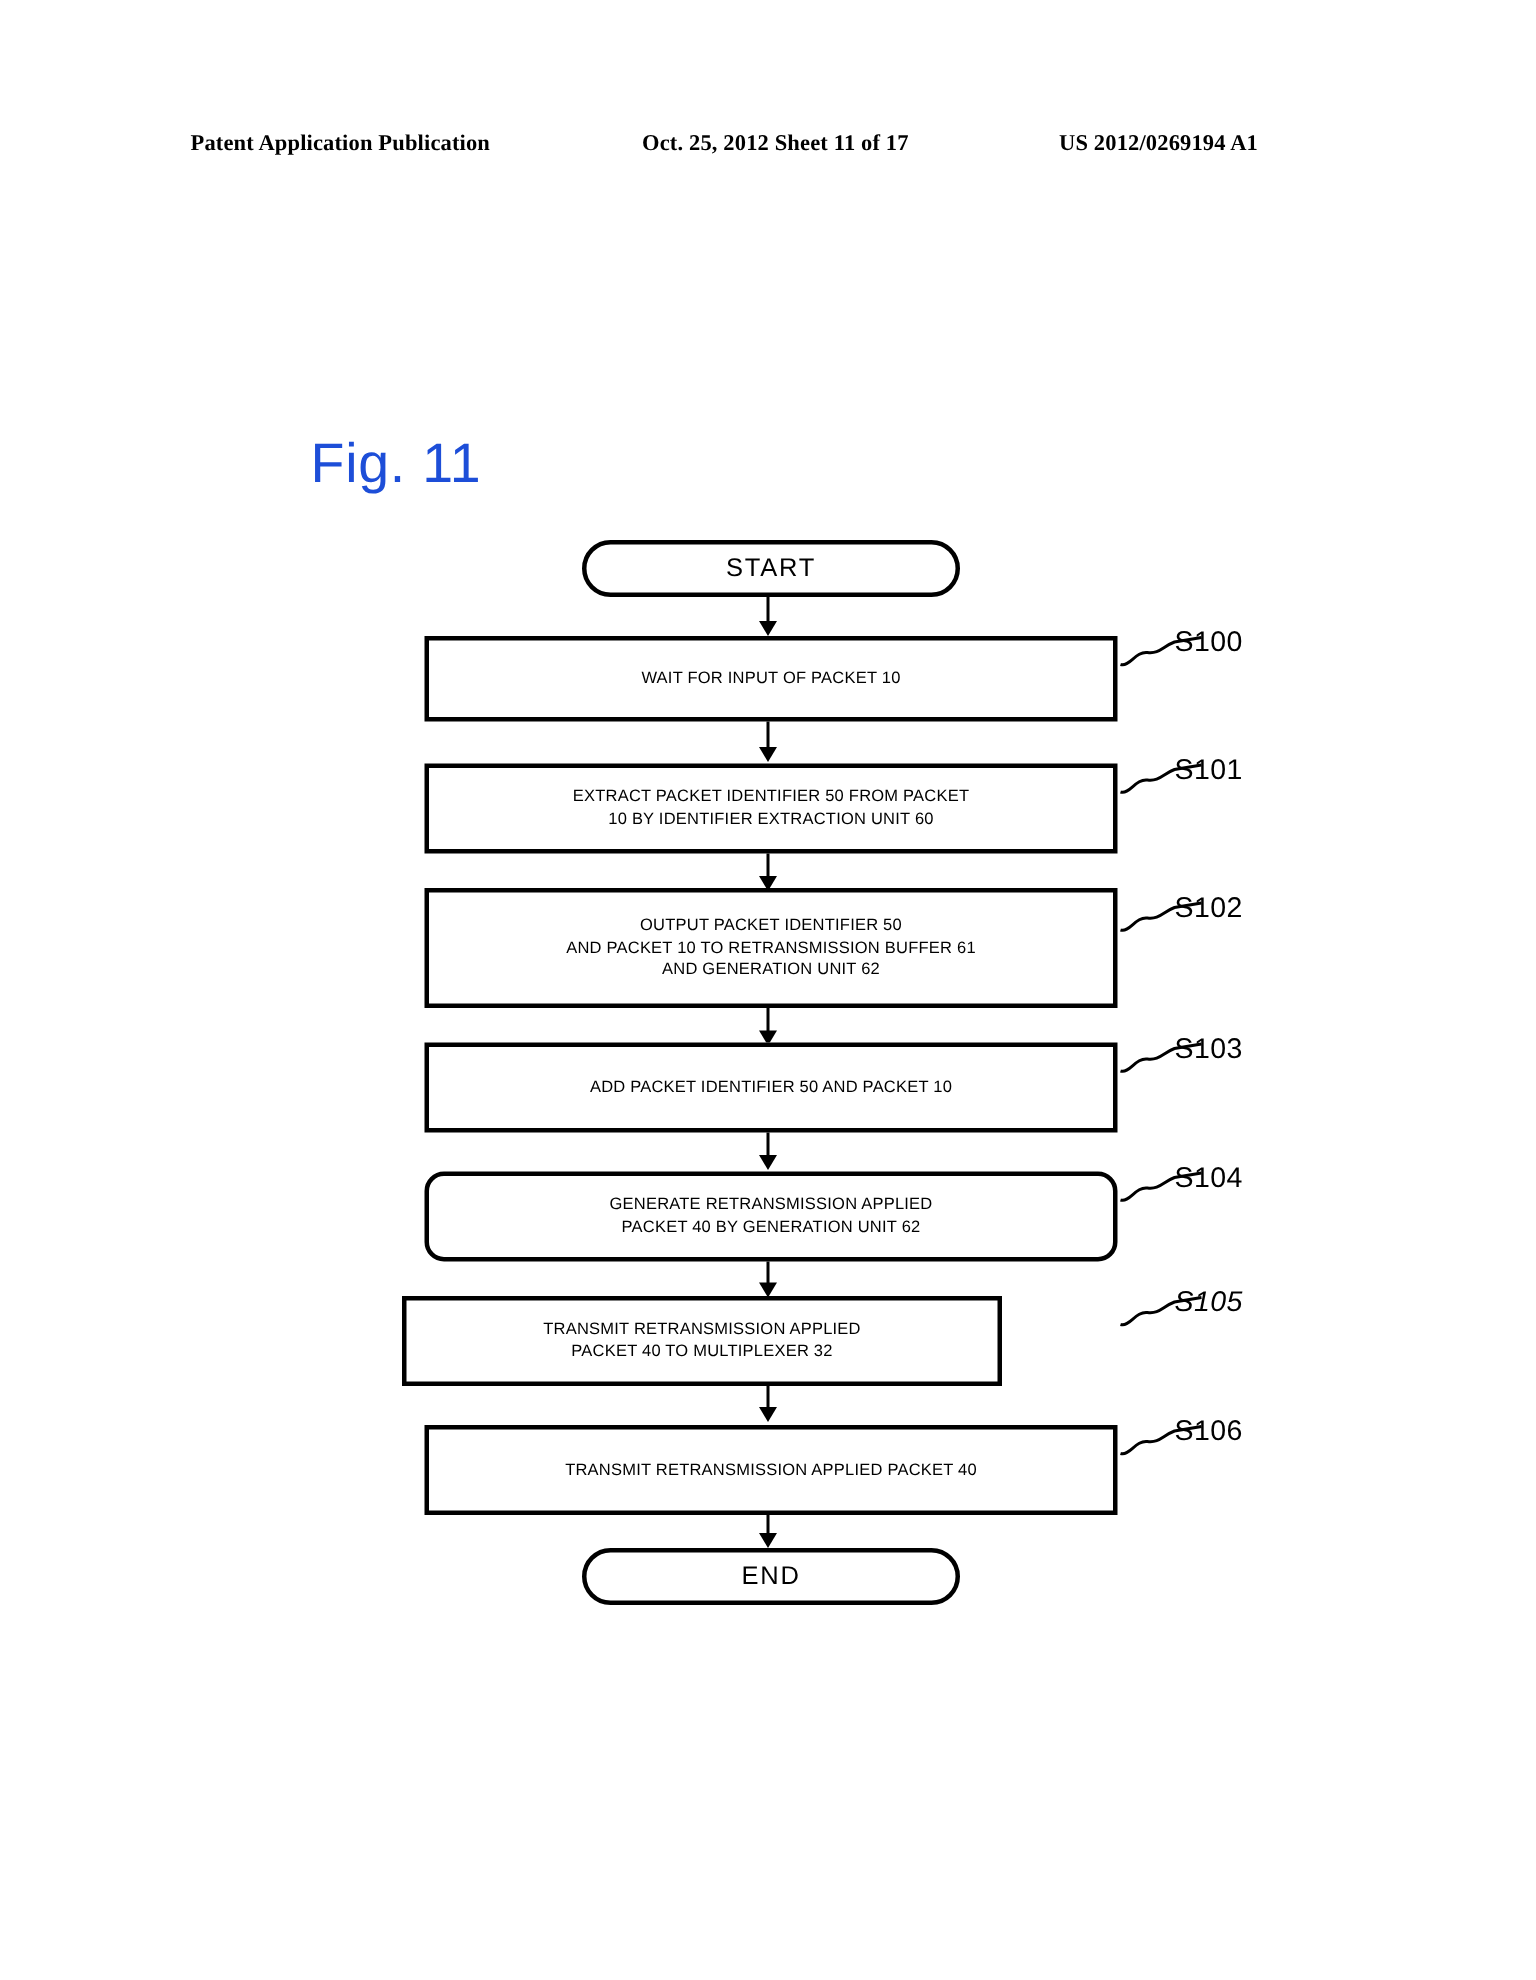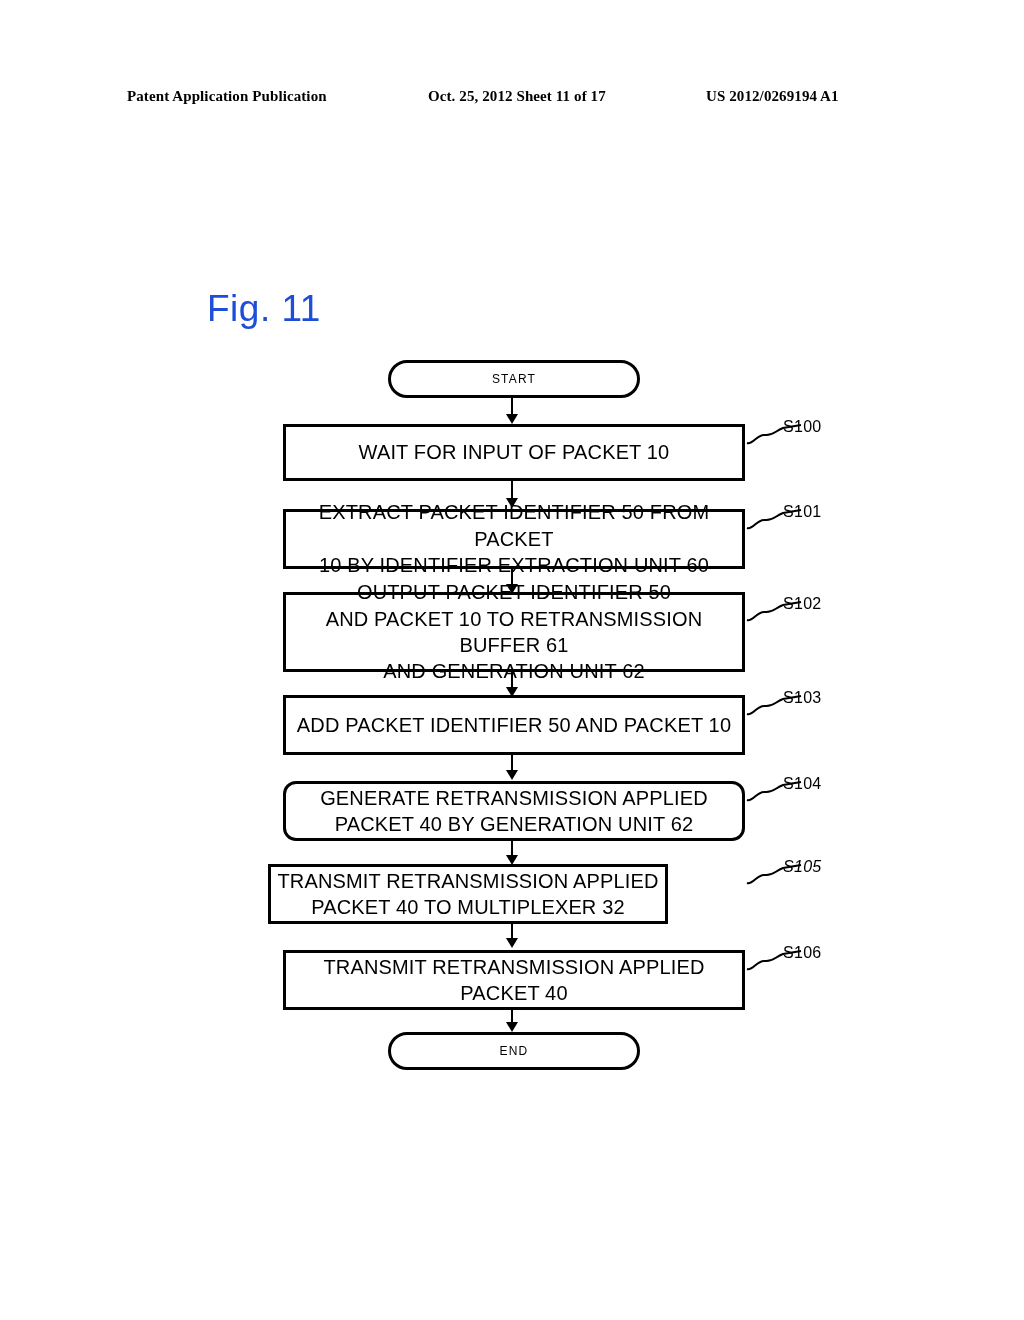--- a/index.html
+++ b/index.html
@@ -72,27 +72,27 @@
     background: #ffffff;
     display: flex;
     align-items: center;
     justify-content: center;
     text-align: center;
   }
 
   .terminator {
     border: 3px solid #000;
     border-radius: 200px;
-    font-size: 12px;
+    font-size: 17px;
     letter-spacing: 1.2px;
   }
 
   .process {
     border: 3px solid #000;
-    font-size: 20px;
+    font-size: 11px;
     letter-spacing: 0.15px;
     line-height: 1.32;
     padding: 2px 6px;
   }
   .process .txt {
     display: block;
     width: 100%;
   }
 
   
@@ -109,21 +109,21 @@
     border-left: 6px solid transparent;
     border-right: 6px solid transparent;
     border-top: 10px solid #000;
     left: 506px;
   }
 
   
   .steplabel {
     position: absolute;
     font-family: "Liberation Sans", sans-serif;
-    font-size: 16px;
+    font-size: 19px;
     letter-spacing: 0.3px;
     white-space: nowrap;
   }
   .squiggle {
     position: absolute;
   }
 </style>
 </head>
 <body>
 

